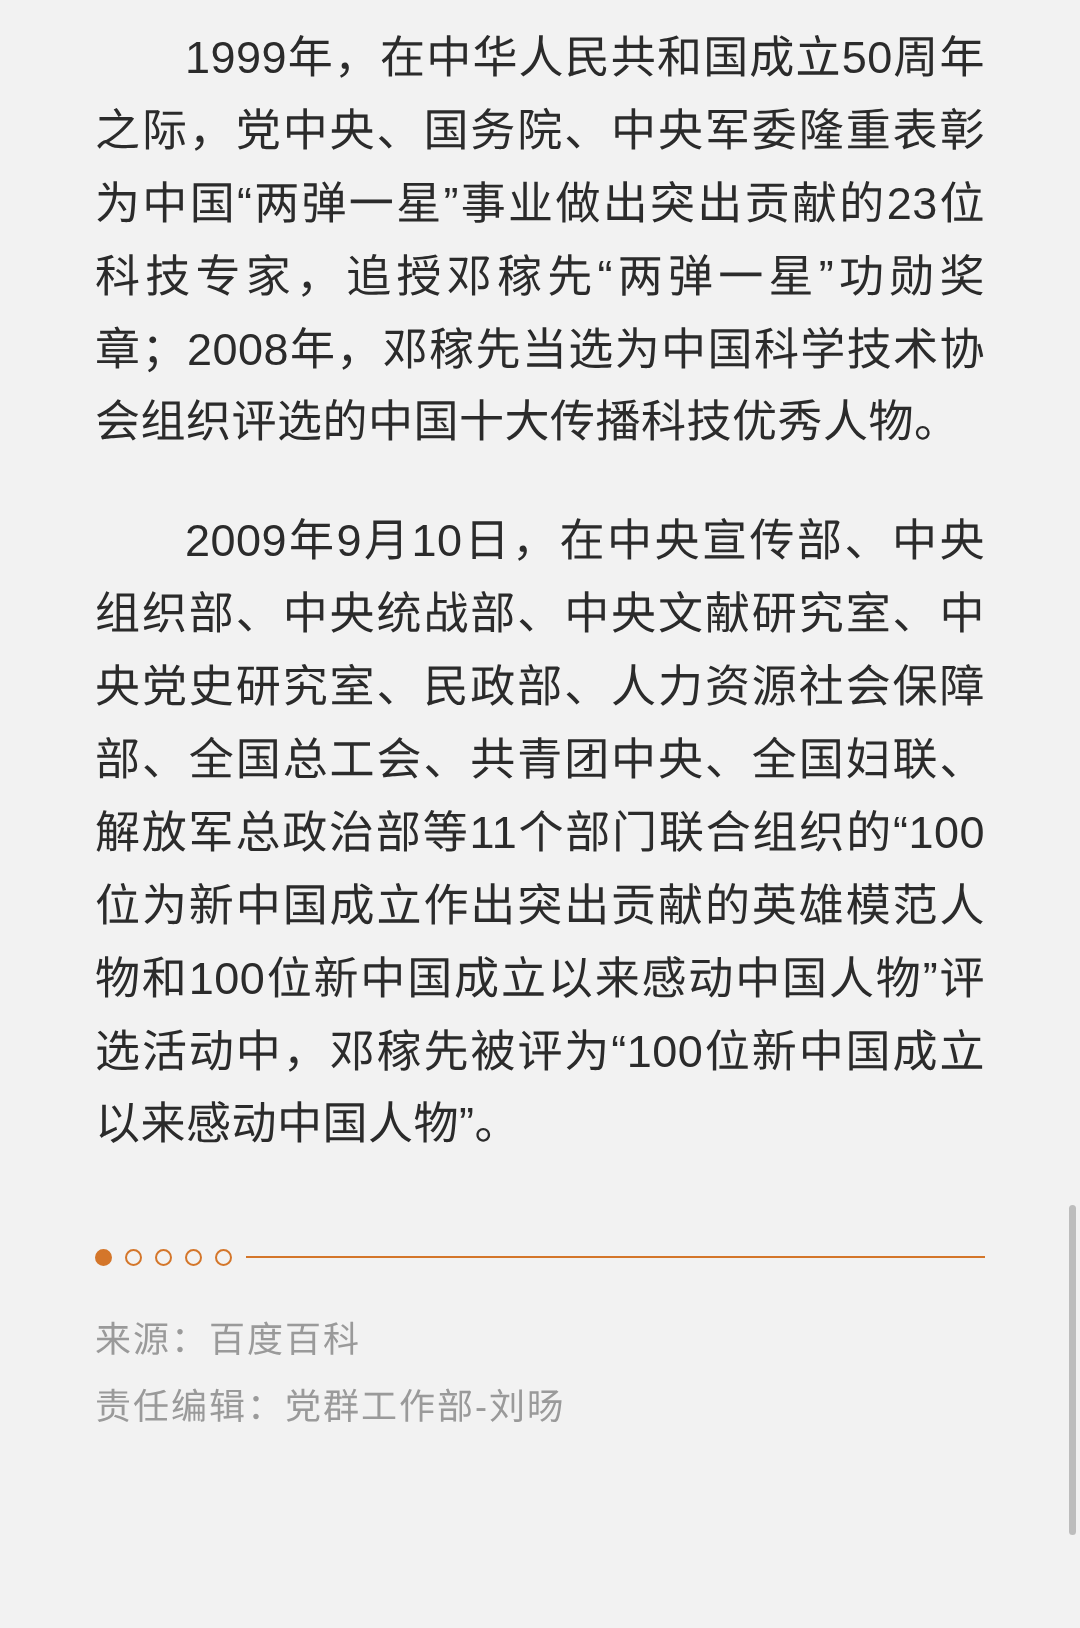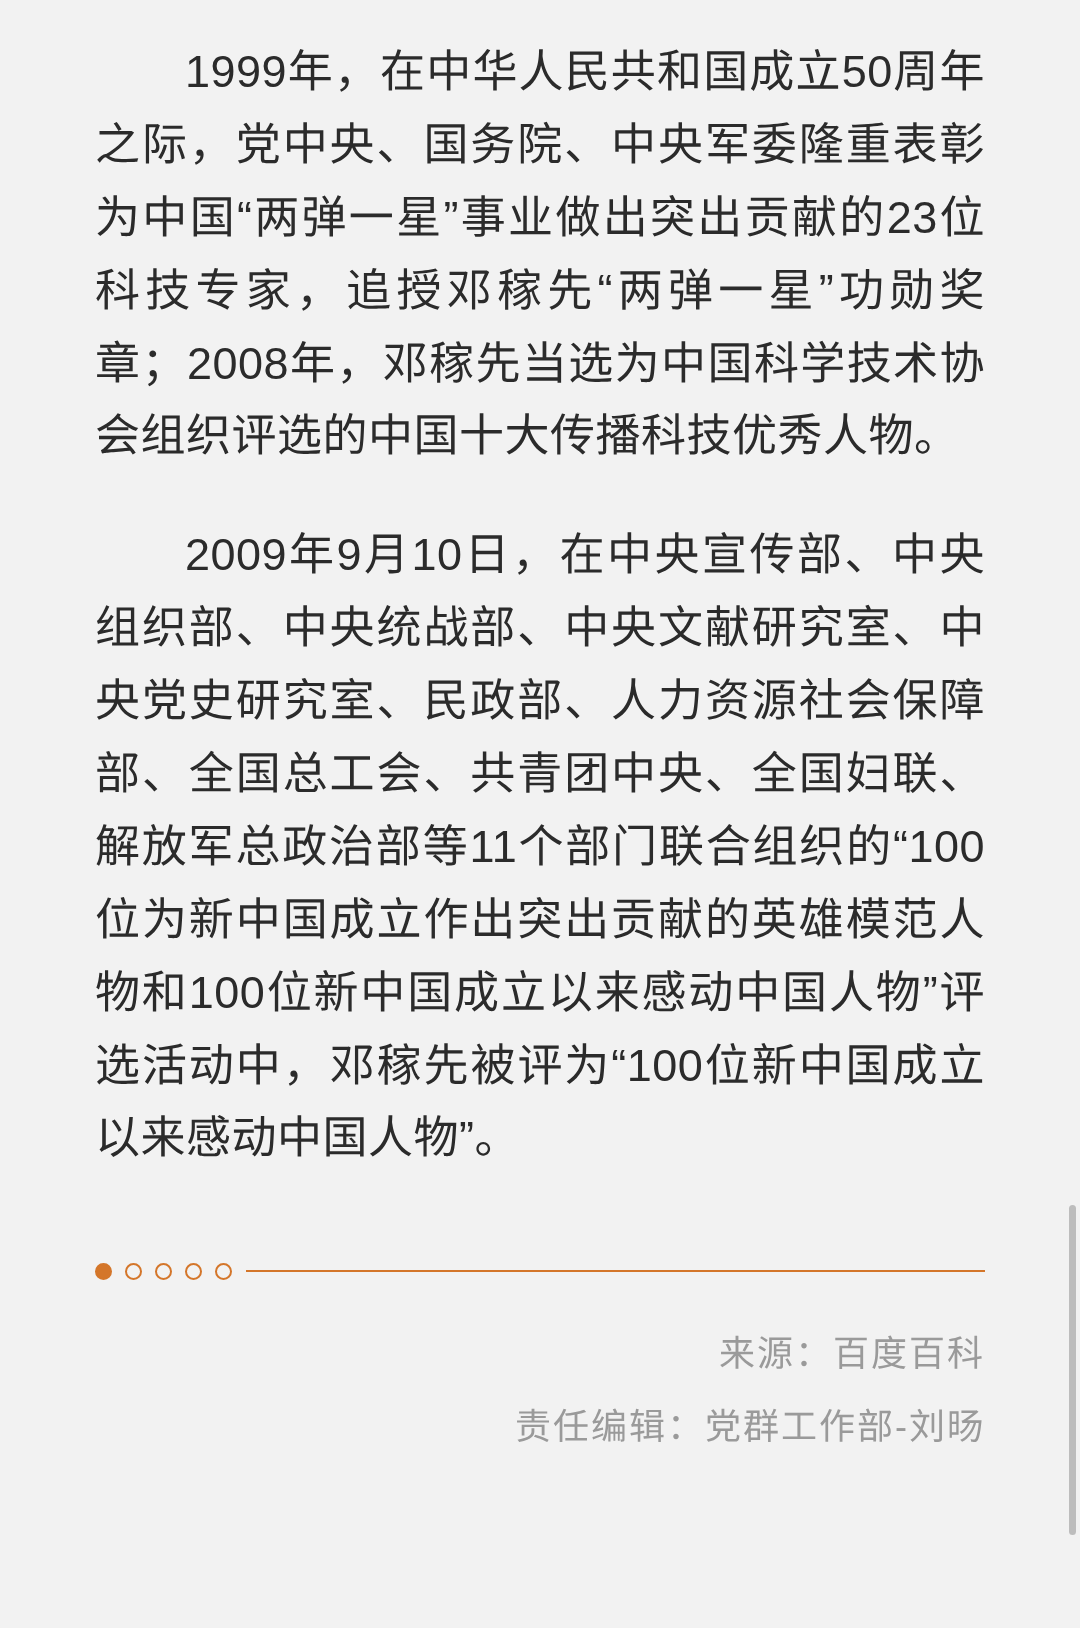--- a/index.html
+++ b/index.html
@@ -15,21 +15,21 @@
     overflow: hidden;
   }
   .page {
     position: absolute;
     inset: 0;
     background: #f2f2f2;
     display: flex;
     flex-direction: column;
   }
   .article {
-    padding: 36px 95px 0 95px;
+    padding: 22px 95px 0 95px;
   }
   .para {
     font-size: 45px;
     line-height: 1.62;
     color: #2b2b2b;
     text-align: justify;
     text-justify: inter-ideograph;
     text-indent: 2em;
     margin: 0 0 46px 0;
     letter-spacing: 0.5px;
@@ -62,22 +62,22 @@
   }
   .rule {
     flex: 1 1 auto;
     height: 2px;
     background: #d4762a;
   }
   .credits {
     margin: 40px 95px 0 95px;
     display: flex;
     flex-direction: column;
-    align-items: flex-end;
-    gap: 26px;
+    align-items: flex-start;
+    gap: 20px;
   }
   .credit-line {
     font-size: 36px;
     color: #9a9a9a;
     letter-spacing: 2px;
     line-height: 1.3;
   }
   .scrollbar {
     position: absolute;
     right: 4px;

